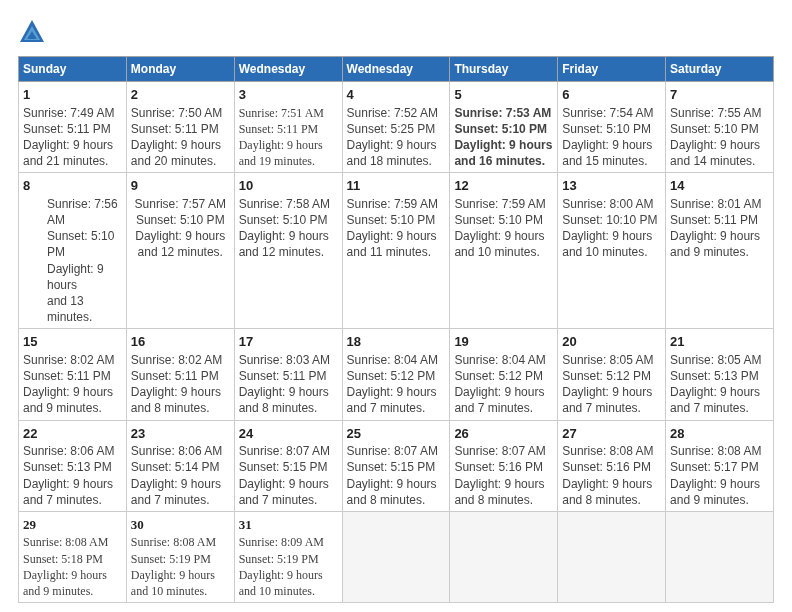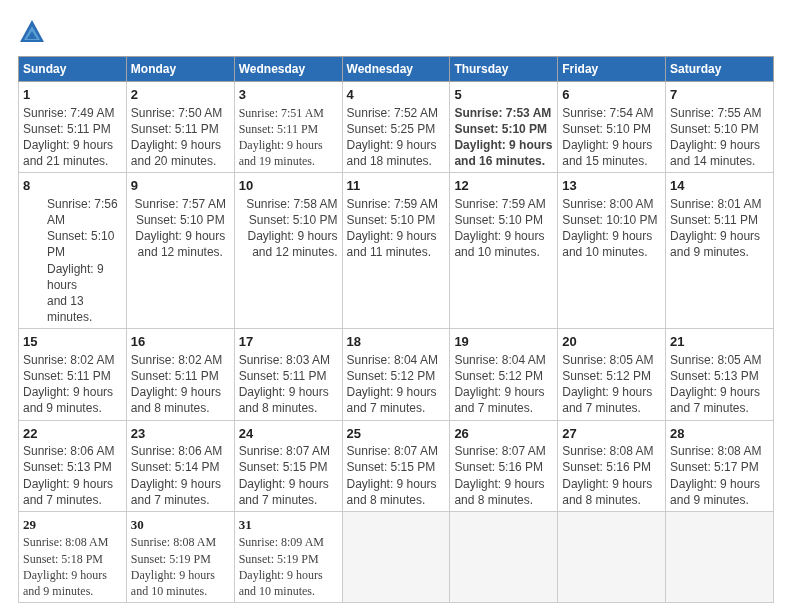--- a/index.html
+++ b/index.html
@@ -199,21 +199,21 @@
           </td>
           <td>
             <span class="day-number">9</span>
             <div class="day-info" style="white-space: pre-line; text-align: center;">Sunrise: 7:57 AM
 Sunset: 5:10 PM
 Daylight: 9 hours
 and 12 minutes.</div>
           </td>
           <td>
             <span class="day-number">10</span>
-            <div class="day-info" style="white-space: pre-line; text-align: right;">Sunrise: 7:58 AM
+            <div class="day-info" style="white-space: pre-line;">Sunrise: 7:58 AM
 Sunset: 5:10 PM
 Daylight: 9 hours
 and 12 minutes.</div>
           </td>
           <td>
             <span class="day-number">11</span>
             <div class="day-info" style="white-space: pre-line;">Sunrise: 7:59 AM
 Sunset: 5:10 PM
 Daylight: 9 hours
 and 11 minutes.</div>

